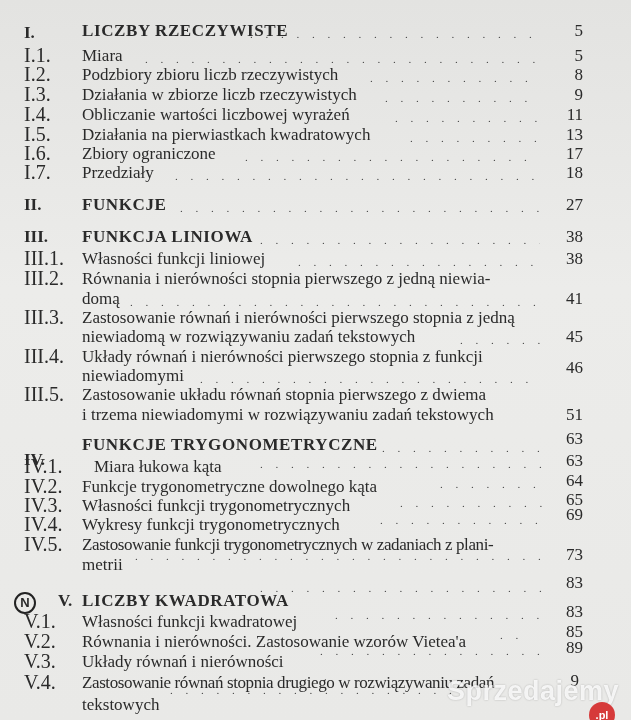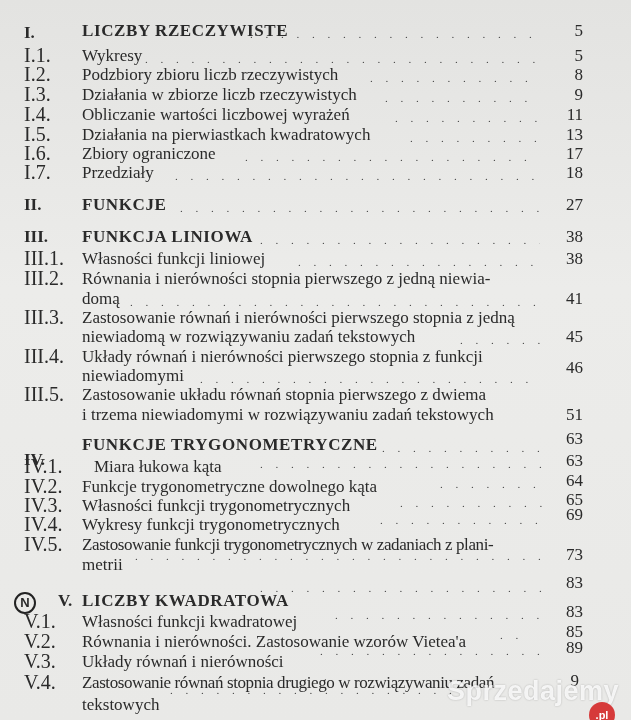--- a/index.html
+++ b/index.html
@@ -64,21 +64,21 @@
 
   <div class="row chapter" style="top:22px">
     <span class="num" style="top:2px">I.</span>
     <span class="title">LICZBY RZECZYWISTE</span>
     <span class="dots" style="left:250px;width:290px;top:4px">. . . . . . . . . . . . . . . . . . . . . . . . . .</span>
     <span class="page-no">5</span>
   </div>
 
   <div class="row" style="top:47px">
     <span class="num">I.1.</span>
-    <span class="title">Wykresy</span>
+    <span class="title">Miara</span>
     <span class="dots" style="left:145px;width:395px;top:4px">. . . . . . . . . . . . . . . . . . . . . . . . . . . . . . . . . . . .</span>
     <span class="page-no">5</span>
   </div>
   <div class="row" style="top:66px">
     <span class="num">I.2.</span>
     <span class="title">Podzbiory zbioru liczb rzeczywistych</span>
     <span class="dots" style="left:370px;width:170px;top:4px">. . . . . . . . . . . . . . . .</span>
     <span class="page-no">8</span>
   </div>
   <div class="row" style="top:86px">

